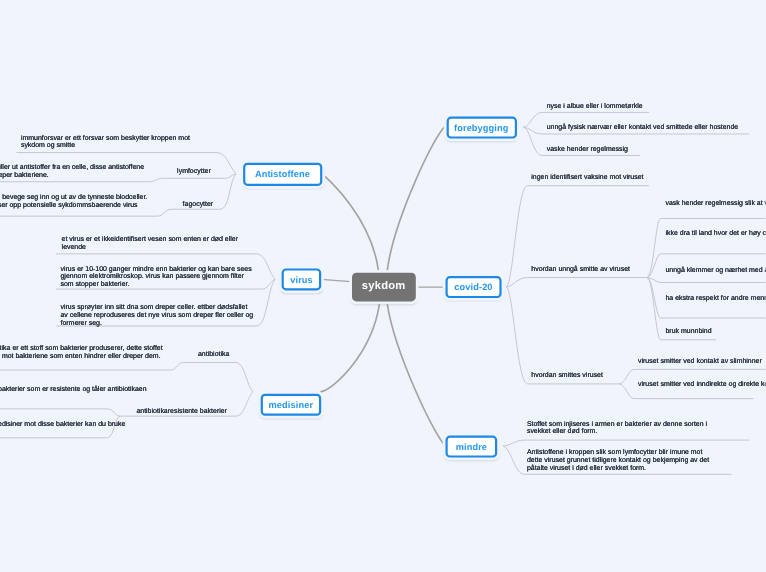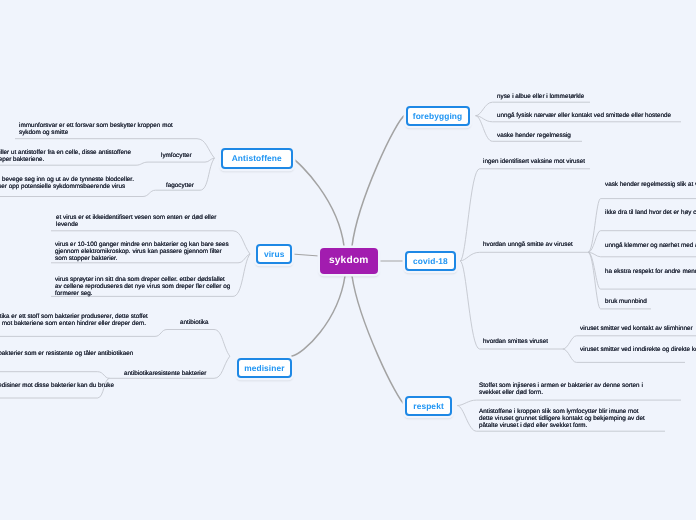--- a/index.html
+++ b/index.html
@@ -4,21 +4,21 @@
 <title>sykdom</title>
 <style>
   html,body{margin:0;padding:0;}
   body{width:696px;height:520px;overflow:hidden;background:#f0f4fc;
        font-family:"Liberation Sans",sans-serif;
        -webkit-font-smoothing:antialiased;text-rendering:geometricPrecision;}
   #map{position:relative;width:696px;height:520px;overflow:hidden;}
   svg.links{position:absolute;left:0;top:0;width:696px;height:520px;pointer-events:none;}
   .node{position:absolute;box-sizing:border-box;}
 
-  .root-node{background:#a21caf;border-radius:4px;color:#fff;font-weight:bold;
+  .root-node{background:#737373;border-radius:4px;color:#fff;font-weight:bold;
       display:flex;align-items:center;justify-content:center;
       font-size:10.2px;letter-spacing:.2px;
       box-shadow:0 0 0 2.5px #f0f4fc, 0 2px 3px rgba(0,0,0,.28);text-align:center;}
 
   .branch-node{background:#fff;border:2px solid #1e88e5;border-radius:4px;
       color:#2196f3;font-weight:bold;font-size:8.4px;letter-spacing:.1px;
       display:flex;align-items:center;justify-content:center;
       box-shadow:0 0 0 2.5px #f0f4fc, 0 1.5px 2.5px rgba(0,0,0,.3);}
 
   .leaf{font-size:6.33px;color:#353b4a;line-height:6.8px;letter-spacing:0;
@@ -78,24 +78,24 @@
   <div class="node branch-node" style="left:256.3px;top:244px;width:35.7px;height:20px;">
     <span>virus</span>
   </div>
   <div class="node branch-node" style="left:236.9px;top:358px;width:55px;height:20px;">
     <span>medisiner</span>
   </div>
   <div class="node branch-node" style="left:405.5px;top:105.5px;width:64px;height:20.5px;">
     <span>forebygging</span>
   </div>
   <div class="node branch-node" style="left:405.2px;top:251.2px;width:50.5px;height:19.7px;">
-    <span>covid-18</span>
+    <span>covid-20</span>
   </div>
   <div class="node branch-node" style="left:405.4px;top:396.3px;width:46.3px;height:19.5px;">
-    <span>respekt</span>
+    <span>mindre</span>
   </div>
 
   <div class="node leaf" style="left:19px;top:123px;width:160px;"><span>immunforsvar er ett forsvar som beskytter kroppen mot sykdom og smitte</span></div>
   <div class="node leaf nw" style="left:161px;top:153px;"><span>lymfocytter</span></div>
   <div class="node leaf" style="left:-7px;top:150px;width:145px;"><span>skiller ut antistoffer fra en celle, disse antistoffene dreper bakteriene.</span></div>
   <div class="node leaf nw" style="left:166px;top:183px;"><span>fagocytter</span></div>
   <div class="node leaf" style="left:-10px;top:177px;width:152px;"><span>kan bevege seg inn og ut av de tynneste blodceller. spiser opp potensielle sykdommsbaerende virus</span></div>
   <div class="node leaf" style="left:56px;top:215px;width:168px;"><span>et virus er et ikkeidentifisert vesen som enten er død eller levende</span></div>
   <div class="node leaf" style="left:55px;top:242px;width:174px;"><span>virus er 10-100 ganger mindre enn bakterier og kan bare sees gjennom elektromikroskop. virus kan passere gjennom filter som stopper bakterier.</span></div>
   <div class="node leaf" style="left:55px;top:277px;width:178px;"><span>virus sprøyter inn sitt dna som dreper celler. ettber dødsfallet av cellene reproduseres det nye virus som dreper fler celler og formerer seg.</span></div>

